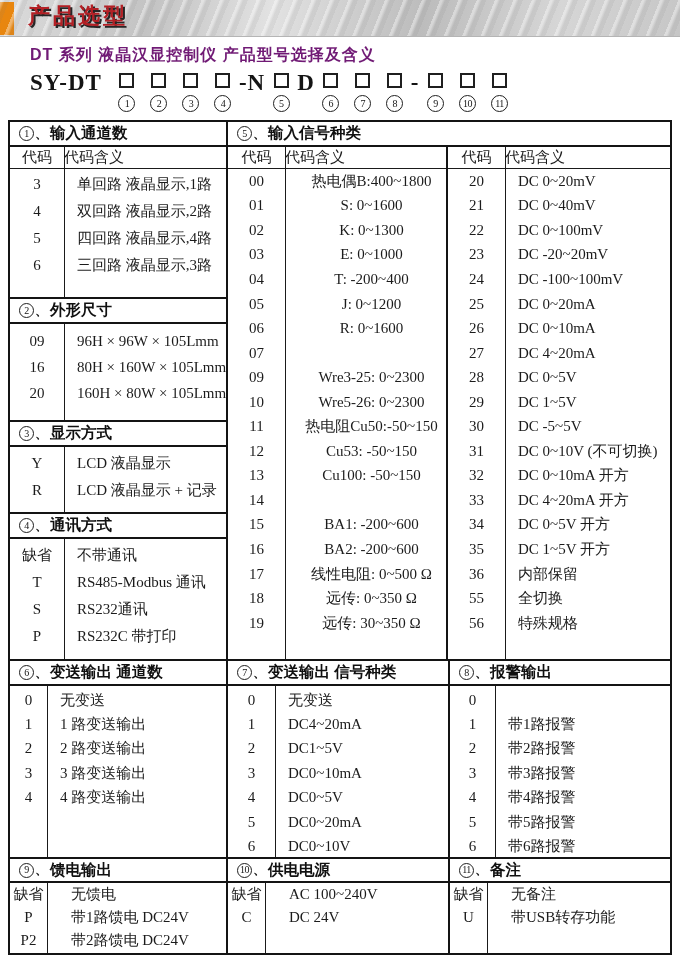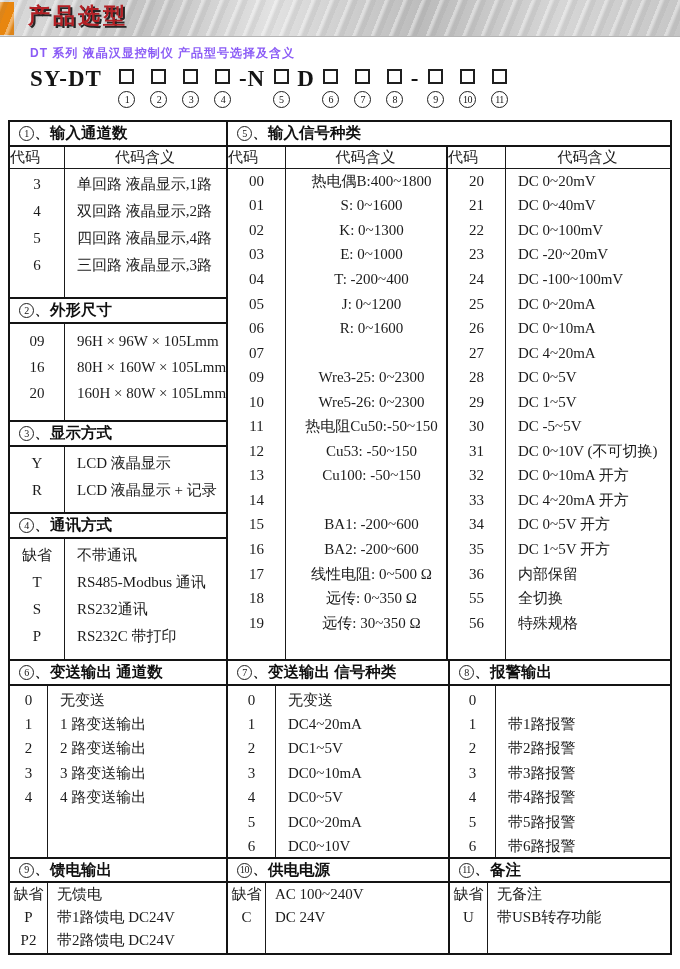--- a/index.html
+++ b/index.html
@@ -24,21 +24,21 @@
   .banner-title{
     position:absolute; left:28px; top:1px; z-index:2;
     font-family:"Liberation Sans","DejaVu Sans",sans-serif;
     font-weight:bold; font-size:22px; letter-spacing:3px;
     color:#b32025; text-shadow:2px 2px 0 #262626;
   }
   
   .subtitle{
     margin:8px 0 0 30px;
     font-family:"Liberation Sans","DejaVu Sans",sans-serif;
-    font-weight:bold; font-size:12px; letter-spacing:1px; color:#8b5cf6;
+    font-weight:bold; font-size:16px; letter-spacing:1px; color:#701a75;
   }
   .model-line{ display:flex; align-items:flex-start; margin:7px 0 0 30px; }
   .m-text{
     height:19px; display:flex; align-items:center;
     font-weight:bold; font-size:23px; letter-spacing:1px; margin:0 0; color:#141414;
   }
   .m-text.first{ margin-left:0; margin-right:9px; }
   .slot{ display:flex; flex-direction:column; align-items:center; margin:0 7.5px; }
   .slot .box{ width:15px; height:15px; border:2px solid #1f1f1f; background:#fff; }
   .circ{
@@ -67,22 +67,22 @@
     height:25px; flex-shrink:0; display:flex; align-items:center;
     padding-left:9px; border-bottom:2px solid #141414;
     font-family:"Liberation Sans","DejaVu Sans",sans-serif;
     font-weight:bold; font-size:15.5px; color:#101010;
   }
   .sec-head .circ{ width:15px; height:15px; font-size:10px; font-family:"Liberation Serif",serif; font-weight:normal; }
   .sec-head .sep{ font-size:13px; margin:0 2px 0 1px; }
   .sec-body{ position:relative; flex:1; overflow:hidden; }
   .vline{ position:absolute; top:0; bottom:0; left:var(--cw); width:1.2px; background:#1a1a1a; }
   .colhead{ display:flex; height:22px; align-items:center; border-bottom:1.2px solid #1a1a1a; }
-  .ch-code{ width:var(--cw); flex-shrink:0; }
-  .ch-meaning{ flex:1; text-align:center; }
+  .ch-code{ width:var(--cw); text-align:center; flex-shrink:0; }
+  .ch-meaning{ flex:1; text-align:left; }
   .row{ display:flex; align-items:center; }
   .cell{ display:block; }
   .cell.code{ width:var(--cw); text-align:center; flex-shrink:0; }
   .cell.meaning{ flex:1; padding-left:13px; white-space:nowrap; }
   .center-meaning .cell.meaning{ text-align:center; padding-left:16px; padding-right:4px; }
   
   #sec1{ --cw:54px; } #sec1 .row{ height:27px; } #sec1 .rows{ padding-top:2px; }
   #sec2{ --cw:54px; } #sec2 .row{ height:26px; } #sec2 .rows{ padding-top:4px; }
   #sec3{ --cw:54px; } #sec3 .row{ height:27px; } #sec3 .rows{ padding-top:3px; }
   #sec4{ --cw:54px; } #sec4 .row{ height:27px; } #sec4 .rows{ padding-top:3px; }
@@ -90,21 +90,21 @@
   .s5-groups{ display:flex; flex:1; min-height:0; }
   .s5-group{ position:relative; overflow:hidden; --cw:57px; }
   .s5-group.g1{ width:220px; border-right:2px solid #141414; }
   .s5-group.g2{ flex:1; }
   .s5-group .row{ height:24.55px; }
   #sec6{ --cw:37px; } #sec7{ --cw:47px; } #sec8{ --cw:45px; }
   .band2 .row{ height:24.4px; } .band2 .rows{ padding-top:2px; }
   #sec9,#sec10,#sec11{ --cw:37px; }
   .band3 .sec-head{ height:24px; }
   .band3 .row{ height:23px; }
-  .band3 .cell.meaning{ padding-left:10px; }
+  .band3 .cell.meaning{ padding-left:24px; }
 </style>
 </head>
 <body>
 
 <div class="banner">
   <div class="banner-accent"></div>
   <div class="banner-title">产品选型</div>
 </div>
 
 <div class="subtitle">DT 系列  液晶汉显控制仪  产品型号选择及含义</div>

